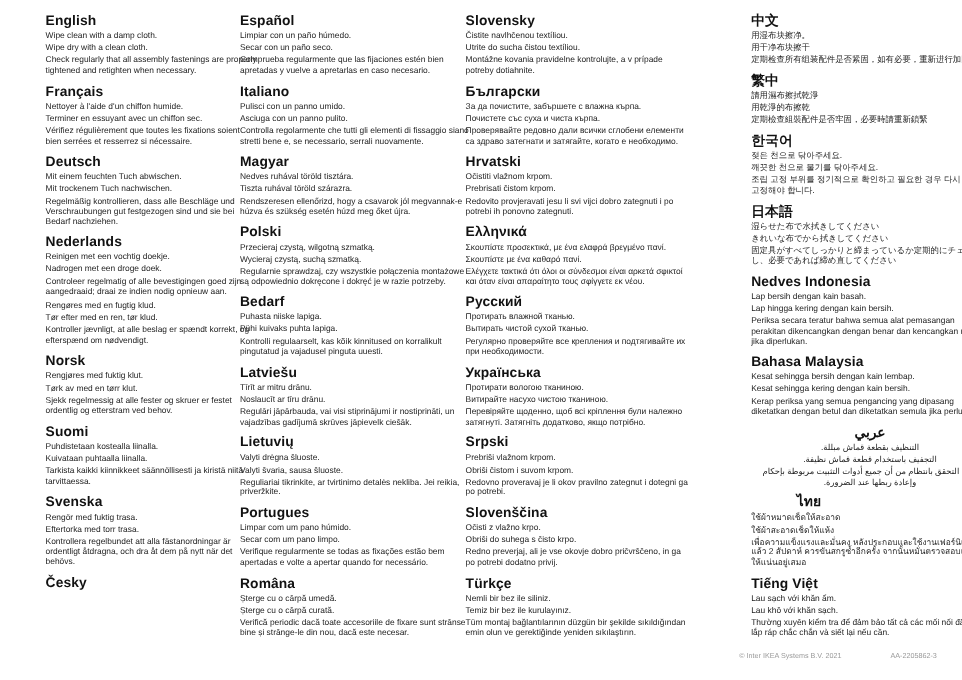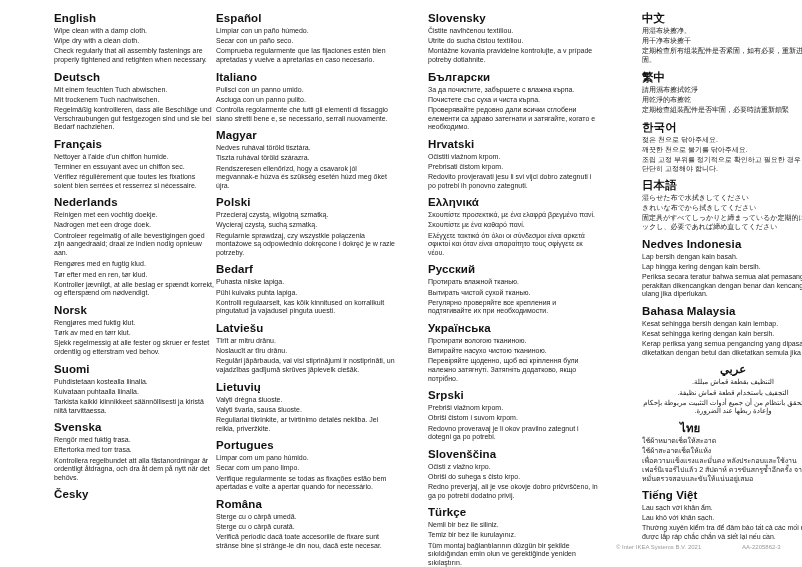--- a/index.html
+++ b/index.html
@@ -5,23 +5,23 @@
   html,body{margin:0;padding:0}
   body{
     width:802px;height:567px;position:relative;overflow:hidden;
     background:#ffffff;color:#1f1f1f;
     font-family:"Liberation Sans", sans-serif;
   }
   .sheet{position:absolute;inset:0;background:#ffffff}
   .col{position:absolute;top:12px}
   .col-1{left:38px;width:176px}
   .col-2{left:200px;width:196px}
-  .col-3{left:412px;width:188px}
+  .col-3{left:388px;width:188px}
   .col-4{left:626px;width:198px}
-  section.sec{margin:0 0 3px 16px}
+  section.sec{margin:0 0 3px 0}
   section.sec h3{
     font-size:11.5px;line-height:13px;font-weight:700;color:#111;
     margin:6px 0 2px 0;letter-spacing:.1px;
   }
   section.sec:first-child h3{margin-top:0}
   section.sec p{
     font-size:7px;line-height:8.6px;margin:0 0 1.6px 0;color:#232323;
   }
   section.sec.rtl{direction:rtl;text-align:center}
   section.sec h3.indent{padding-left:38px}
@@ -35,30 +35,30 @@
 <div class="sheet">
   <div id="columns">
       <div class="col col-1">
         <section class="sec">
           <h3>English</h3>
           <p>Wipe clean with a damp cloth.</p>
           <p>Wipe dry with a clean cloth.</p>
           <p>Check regularly that all assembly fastenings are properly tightened and retighten when necessary.</p>
         </section>
         <section class="sec">
+          <h3>Français</h3>
+          <p>Nettoyer à l'aide d'un chiffon humide.</p>
+          <p>Terminer en essuyant avec un chiffon sec.</p>
+          <p>Vérifiez régulièrement que toutes les fixations soient bien serrées et resserrez si nécessaire.</p>
+        </section>
+        <section class="sec">
           <h3>Deutsch</h3>
           <p>Mit einem feuchten Tuch abwischen.</p>
           <p>Mit trockenem Tuch nachwischen.</p>
           <p>Regelmäßig kontrollieren, dass alle Beschläge und Verschraubungen gut festgezogen sind und sie bei Bedarf nachziehen.</p>
-        </section>
-        <section class="sec">
-          <h3>Français</h3>
-          <p>Nettoyer à l'aide d'un chiffon humide.</p>
-          <p>Terminer en essuyant avec un chiffon sec.</p>
-          <p>Vérifiez régulièrement que toutes les fixations soient bien serrées et resserrez si nécessaire.</p>
         </section>
         <section class="sec">
           <h3>Nederlands</h3>
           <p>Reinigen met een vochtig doekje.</p>
           <p>Nadrogen met een droge doek.</p>
           <p>Controleer regelmatig of alle bevestigingen goed zijn aangedraaid; draai ze indien nodig opnieuw aan.</p>
         </section>
         <section class="sec">
           <p>Rengøres med en fugtig klud.</p>
           <p>Tør efter med en ren, tør klud.</p>

